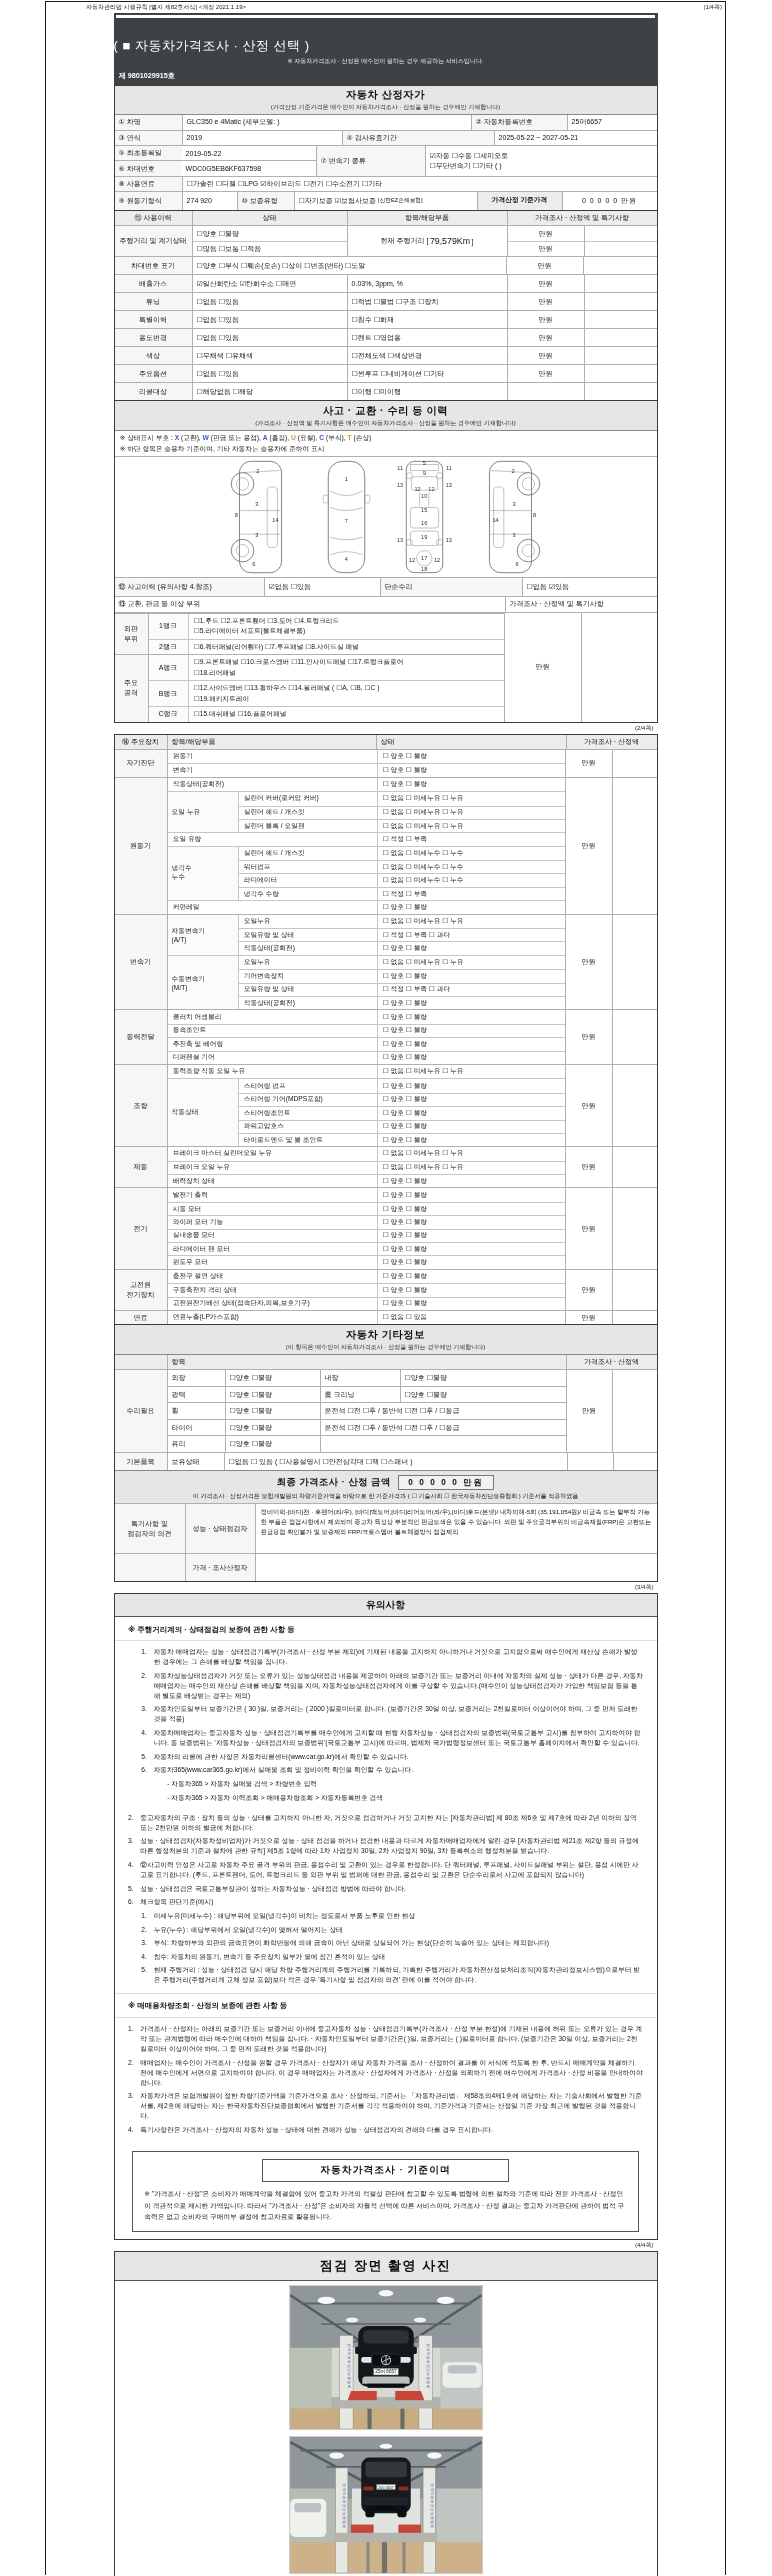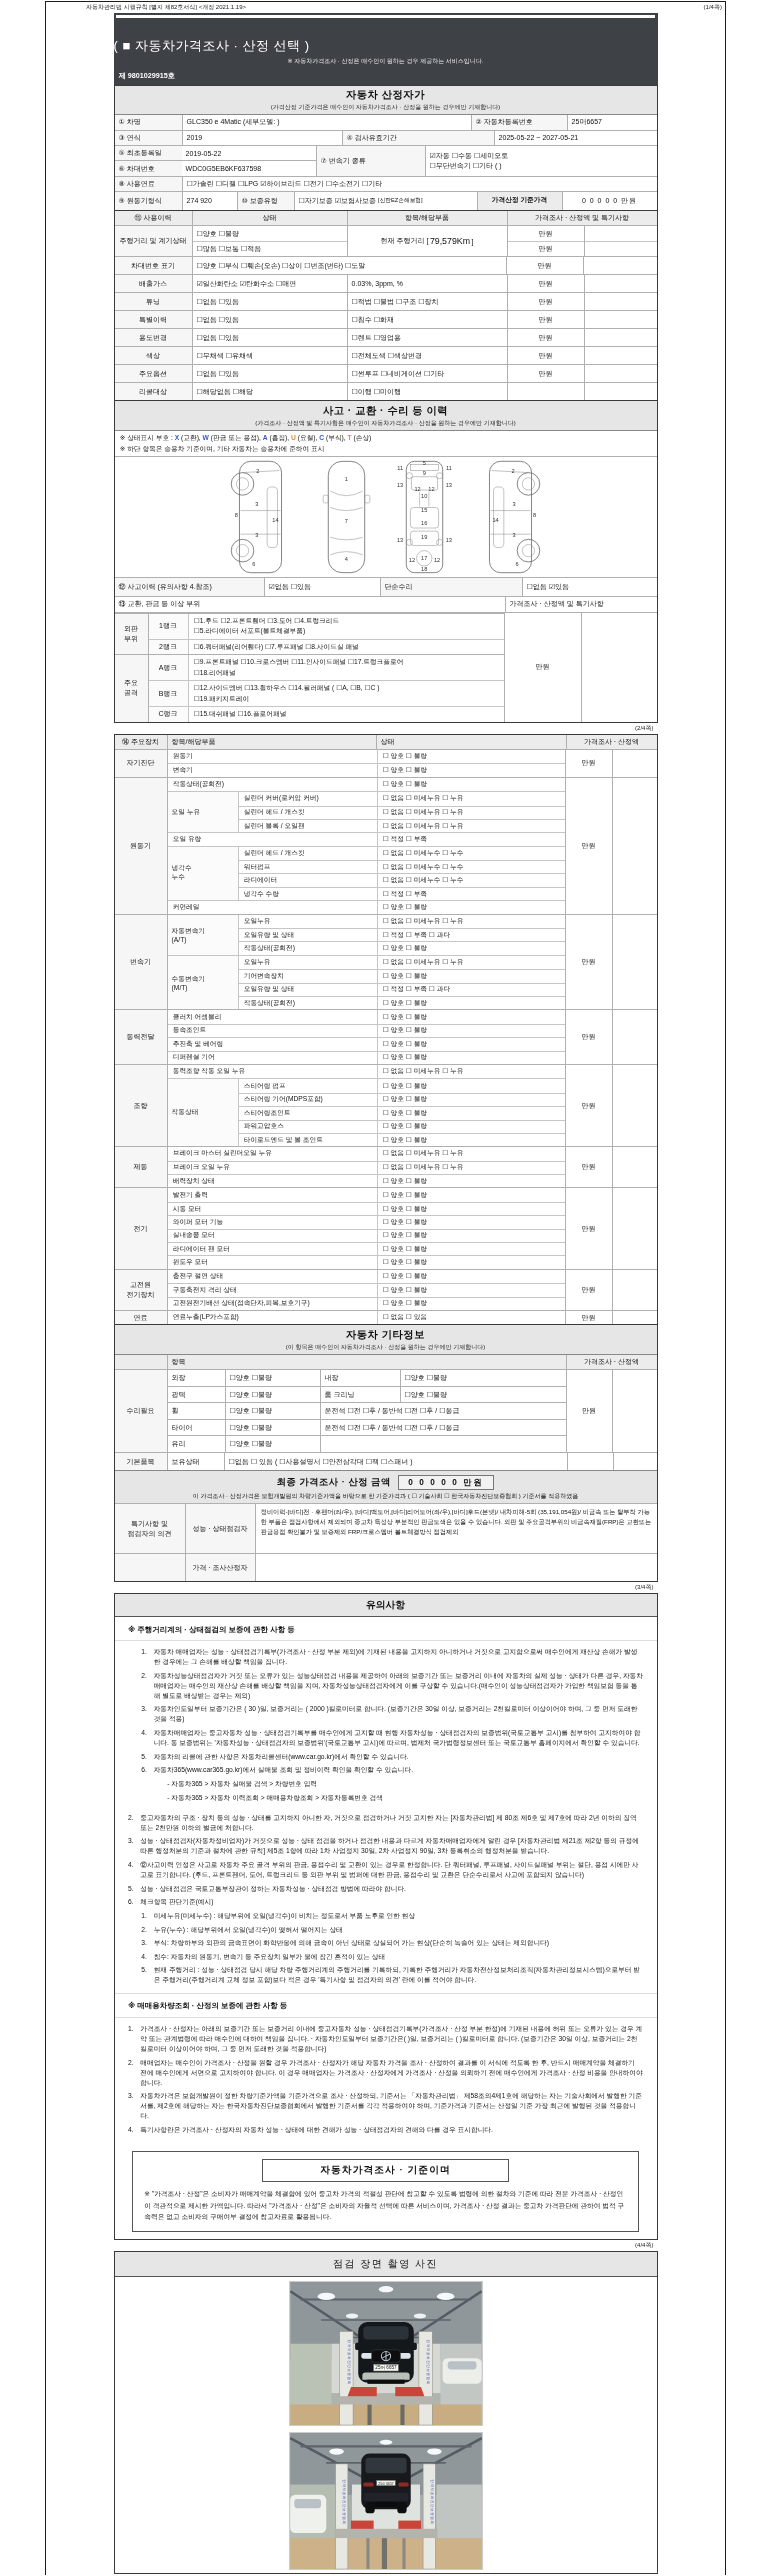--- a/index.html
+++ b/index.html
@@ -82,21 +82,21 @@
   .nt-body{padding:6.2px 13.4px 4.1px}
   .nline{display:flex;font-size:6.7px;line-height:1.5;margin-bottom:3.6px}
   .nnum{width:12.4px;flex:none;text-align:left}
   .ntext{flex:1}
   .ind1{padding-left:13.4px}
   .ind2{padding-left:27px}
   .pricebox{border:0.8px solid #555;margin:8.2px 17.5px 7.2px;padding:7.2px 0 8.2px;text-align:center}
   .pb-title{display:inline-block;border:0.8px solid #555;padding:4.1px 57px;font-size:9.8px;font-weight:bold;letter-spacing:1px}
   .pb-text{font-size:6.7px;line-height:1.7;text-align:left;padding:6.2px 11.3px 0;white-space:pre-line}
   
-  .photohead{background:#e6e6e6;text-align:center;font-size:10px;font-weight:normal;padding:5.2px 0;border-bottom:1px solid #555;letter-spacing:1.5px}
+  .photohead{background:#e6e6e6;text-align:center;font-size:13px;font-weight:bold;padding:5.2px 0;border-bottom:1px solid #555;letter-spacing:1.5px}
   .photoarea{display:flex;flex-direction:column;align-items:center;padding:4.1px 0 3.1px;gap:5.2px}
   .photo{border:0.5px solid #ccc}
   .w130{width:67px}.flex1{flex:1}
 </style>
 </head>
 <body>
 
 <div class="page">
   <div class="meta">
     <span>자동차관리법 시행규칙 [별지 제82호서식] &lt;개정 2021.1.19&gt;</span>

